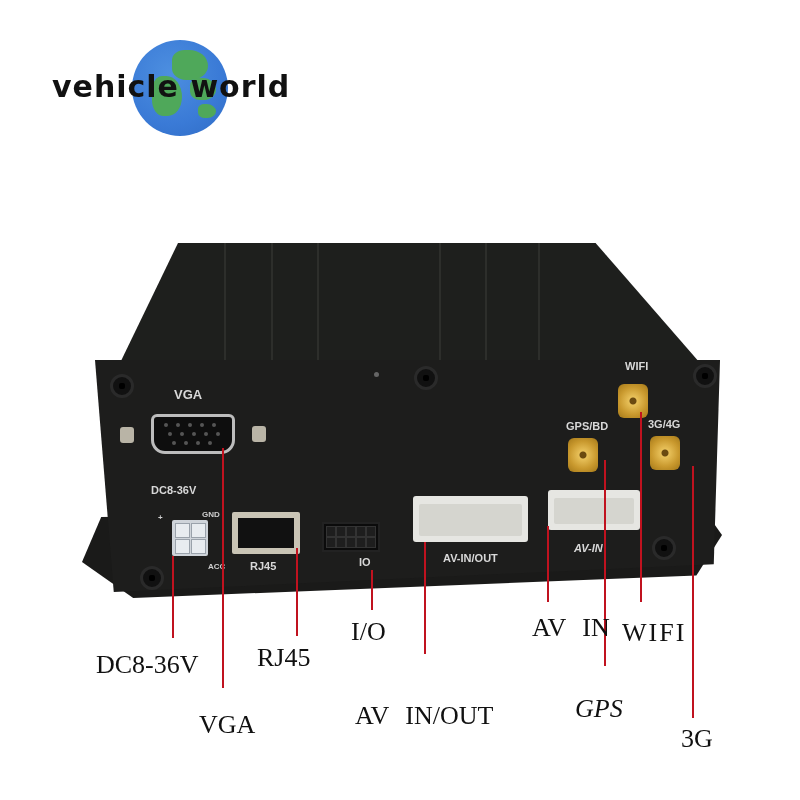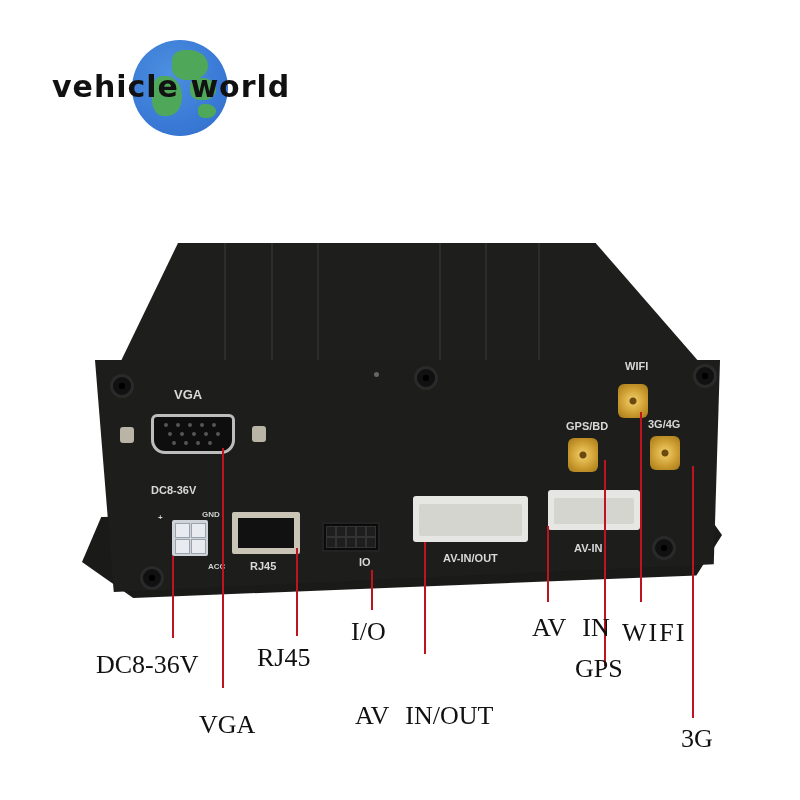--- a/index.html
+++ b/index.html
@@ -124,21 +124,21 @@
 </div>
 <div class="abs panel-label" style="left:359px;top:556px;">IO</div>
 
 <div class="abs avio">
     <div class="conn-inner"></div>
   </div>
 <div class="abs panel-label" style="left:443px;top:552px;">AV-IN/OUT</div>
 <div class="abs avin">
     <div class="conn-inner"></div>
   </div>
-<div class="abs panel-label" style="left:574px;top:542px;">AV-IN</div>
+<div class="abs panel-label" style="left:574px;top:542px;font-style:italic;">AV-IN</div>
 
 <div class="abs panel-label" style="left:625px;top:360px;">WIFI</div>
 <div class="abs sma" style="left:618px;top:384px;"></div>
 <div class="abs panel-label" style="left:566px;top:420px;">GPS/BD</div>
 <div class="abs sma" style="left:568px;top:438px;"></div>
 <div class="abs panel-label" style="left:648px;top:418px;">3G/4G</div>
 <div class="abs sma" style="left:650px;top:436px;"></div>
 
 <div class="leader" style="left:172px;top:556px;height:82px;"></div>
 <div class="leader" style="left:222px;top:448px;height:240px;"></div>
@@ -149,15 +149,15 @@
 <div class="leader" style="left:604px;top:460px;height:206px;"></div>
 <div class="leader" style="left:640px;top:412px;height:190px;"></div>
 <div class="leader" style="left:692px;top:466px;height:252px;"></div>
 
 <div class="callout" style="left:96px;top:652px;">DC8-36V</div>
 <div class="callout" style="left:199px;top:712px;">VGA</div>
 <div class="callout" style="left:257px;top:645px;">RJ45</div>
 <div class="callout" style="left:351px;top:619px;">I/O</div>
 <div class="callout" style="left:355px;top:703px;word-spacing:10px;">AV IN/OUT</div>
 <div class="callout" style="left:532px;top:615px;word-spacing:10px;">AV IN</div>
-<div class="callout" style="left:575px;top:656px;">GPS</div>
+<div class="callout" style="left:575px;top:696px;font-style:italic;">GPS</div>
 <div class="callout" style="left:622px;top:620px;letter-spacing:2px;">WIFI</div>
 <div class="callout" style="left:681px;top:726px;">3G</div>
 
 </body></html>

